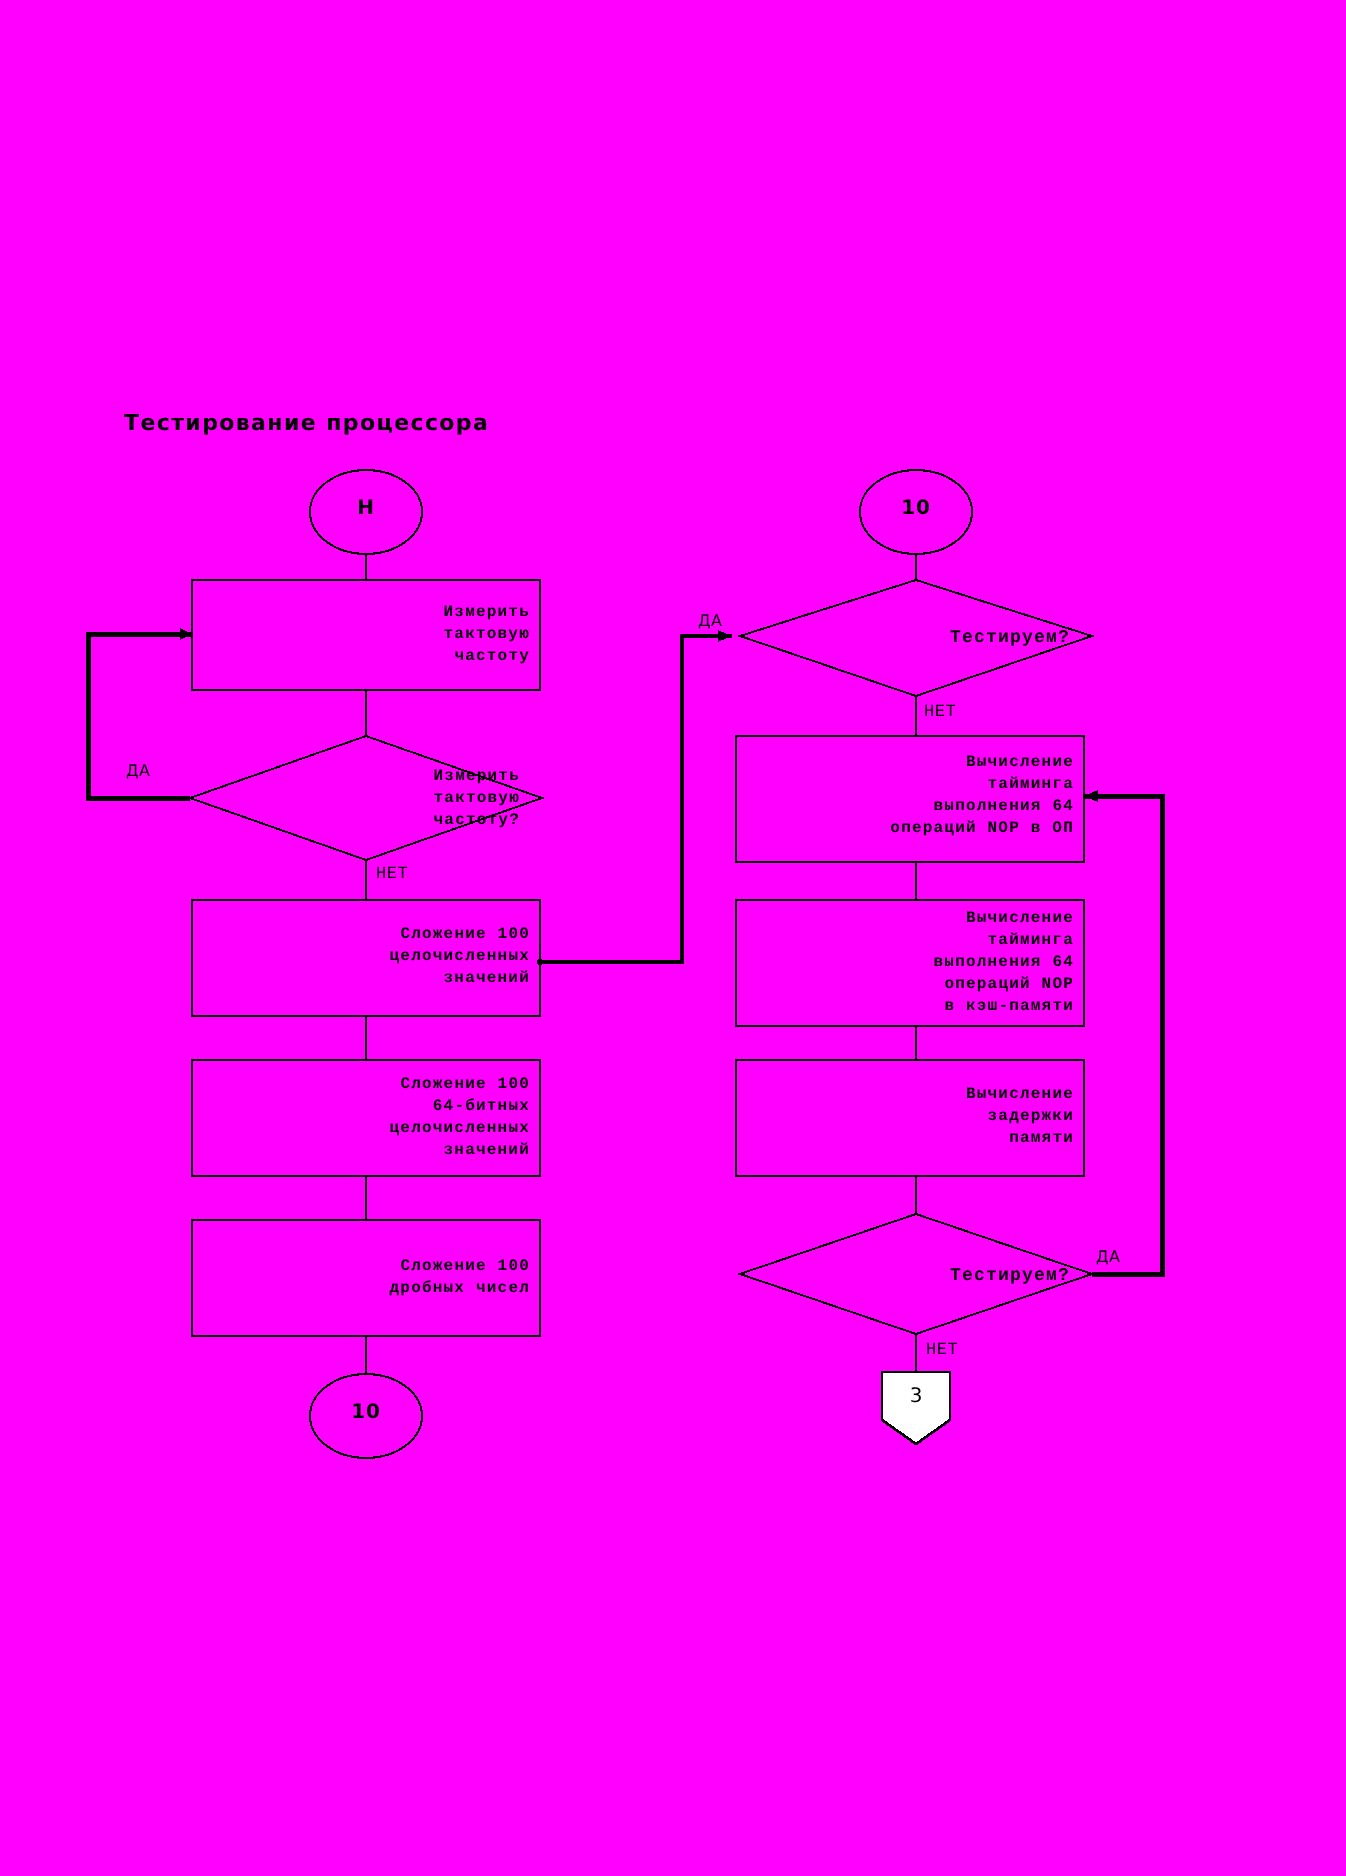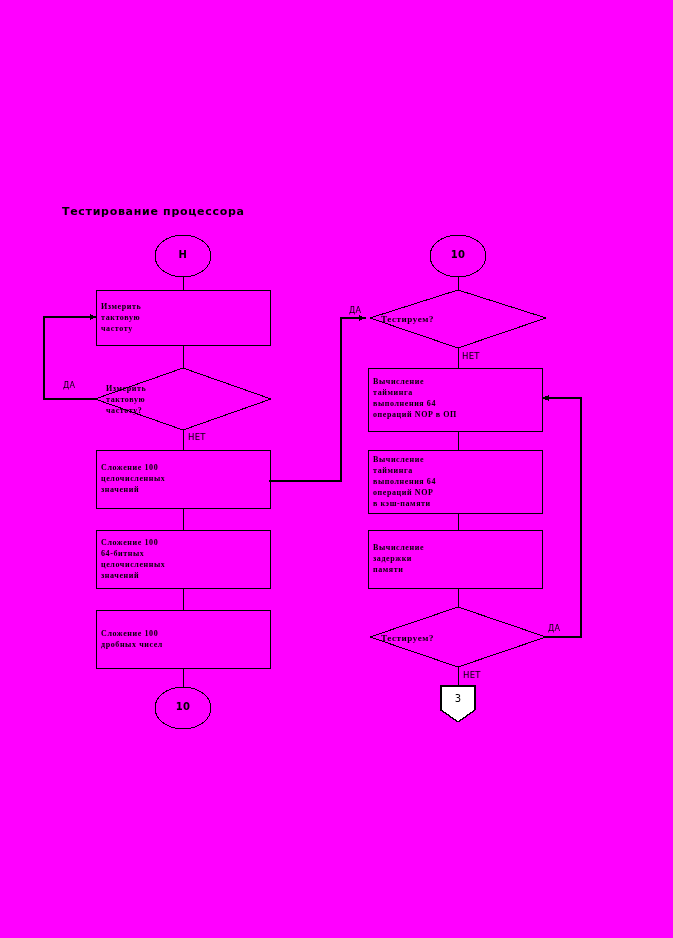--- a/index.html
+++ b/index.html
@@ -16,23 +16,23 @@
     font-family: "DejaVu Sans", sans-serif;
   }
   #svg-layer {
     position: absolute;
     left: 0; top: 0;
     width: 673px;
     height: 938px;
   }
   .node-text {
     position: absolute;
-    text-align: left;
-    color: #000000;
-    font-family: Liberation Serif, serif;
+    text-align: right;
+    color: #000000;
+    font-family: Liberation Mono, monospace;
     font-weight: bold;
     font-size: 8px;
     line-height: 11px;
     letter-spacing: 0.6px;
     white-space: pre-line;
     pointer-events: none;
   }
   .conn-text {
     position: absolute;
     text-align: center;
@@ -48,20 +48,21 @@
     color: #000000;
     font-family: "DejaVu Sans", sans-serif;
     font-size: 8px;
     line-height: 10px;
     font-weight: normal;
     letter-spacing: 0.3px;
   }
   .edge-label.thin {
     font-weight: normal;
     font-size: 8.5px;
+    font-family: Liberation Mono, monospace;
   }
   .diagram-title {
     position: absolute;
     left: 62px;
     top: 205px;
     color: #000000;
     font-family: "DejaVu Sans", sans-serif;
     font-weight: bold;
     font-size: 11px;
     letter-spacing: 0.7px;

